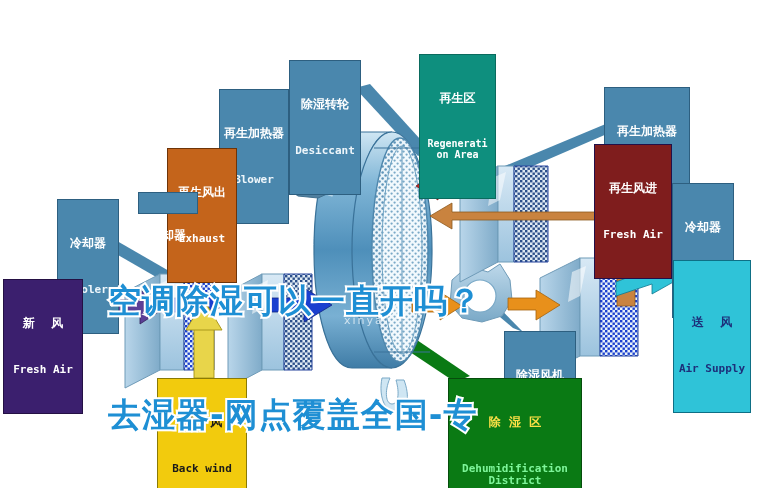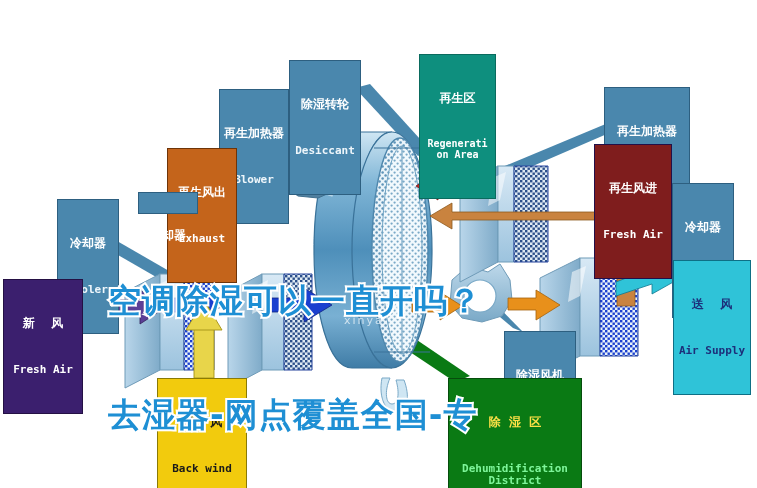--- a/index.html
+++ b/index.html
@@ -371,21 +371,21 @@
     <span class="en" style="font-size:11px;">Blower</span>
   </div>
 
   <div class="label lb-green" style="left:448px;top:378px;width:134px;">
     <span class="cn" style="font-size:12px;">除  湿  区</span>
     <span class="en" style="font-size:11px;">Dehumidification
 District</span>
   </div>
 
   <div class="label lb-cyan" style="left:673px;top:260px;width:78px;">
-    <span class="cn" style="font-size:12px;">送    风</span>
+    <span class="cn" style="font-size:12px;margin-top:18px;">送    风</span>
     <span class="en" style="font-size:11px;">Air Supply</span>
   </div>
 
   <div id="headline">
     <span class="hl-line">空调除湿可以一直开吗？</span>
     <span class="hl-line">去湿器-网点覆盖全国-专</span>
   </div>
 
 </div>
 

